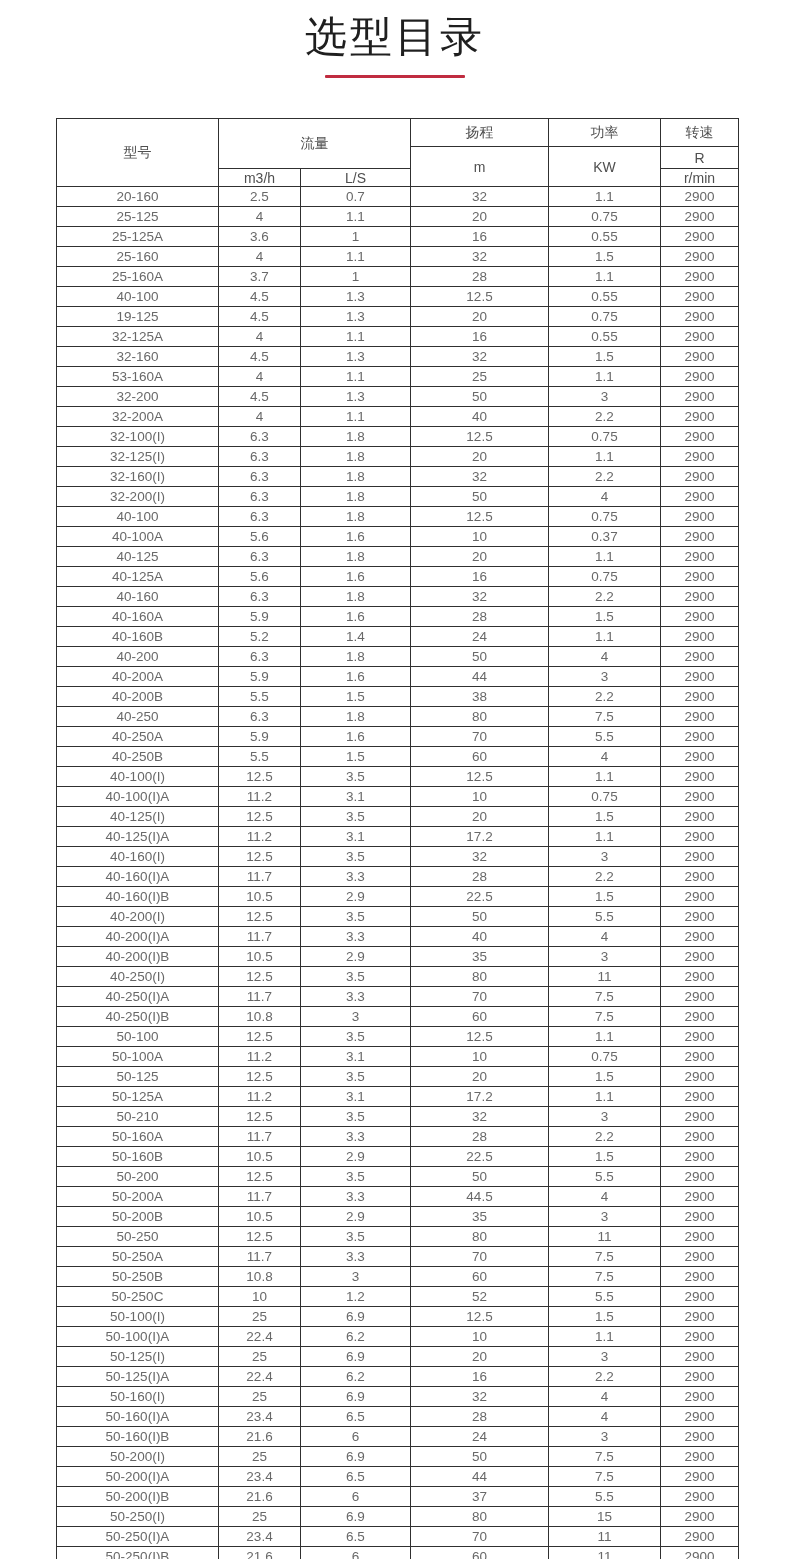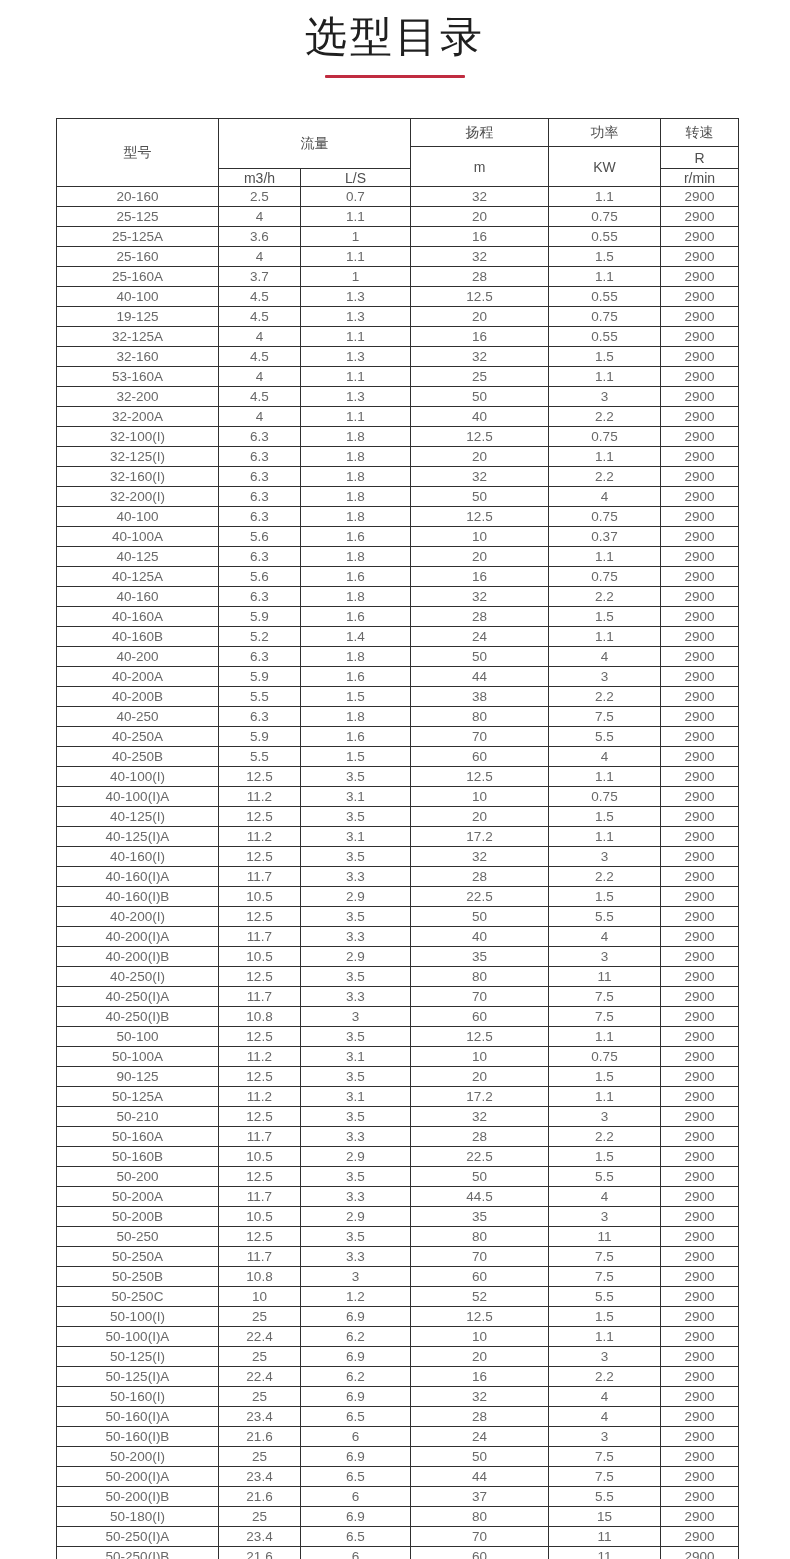--- a/index.html
+++ b/index.html
@@ -445,21 +445,21 @@
       </tr>
       <tr>
         <td>50-100A</td>
         <td>11.2</td>
         <td>3.1</td>
         <td>10</td>
         <td>0.75</td>
         <td>2900</td>
       </tr>
       <tr>
-        <td>90-125</td>
+        <td>50-125</td>
         <td>12.5</td>
         <td>3.5</td>
         <td>20</td>
         <td>1.5</td>
         <td>2900</td>
       </tr>
       <tr>
         <td>50-125A</td>
         <td>11.2</td>
         <td>3.1</td>
@@ -621,21 +621,21 @@
       </tr>
       <tr>
         <td>50-200(I)B</td>
         <td>21.6</td>
         <td>6</td>
         <td>37</td>
         <td>5.5</td>
         <td>2900</td>
       </tr>
       <tr>
-        <td>50-180(I)</td>
+        <td>50-250(I)</td>
         <td>25</td>
         <td>6.9</td>
         <td>80</td>
         <td>15</td>
         <td>2900</td>
       </tr>
       <tr>
         <td>50-250(I)A</td>
         <td>23.4</td>
         <td>6.5</td>

